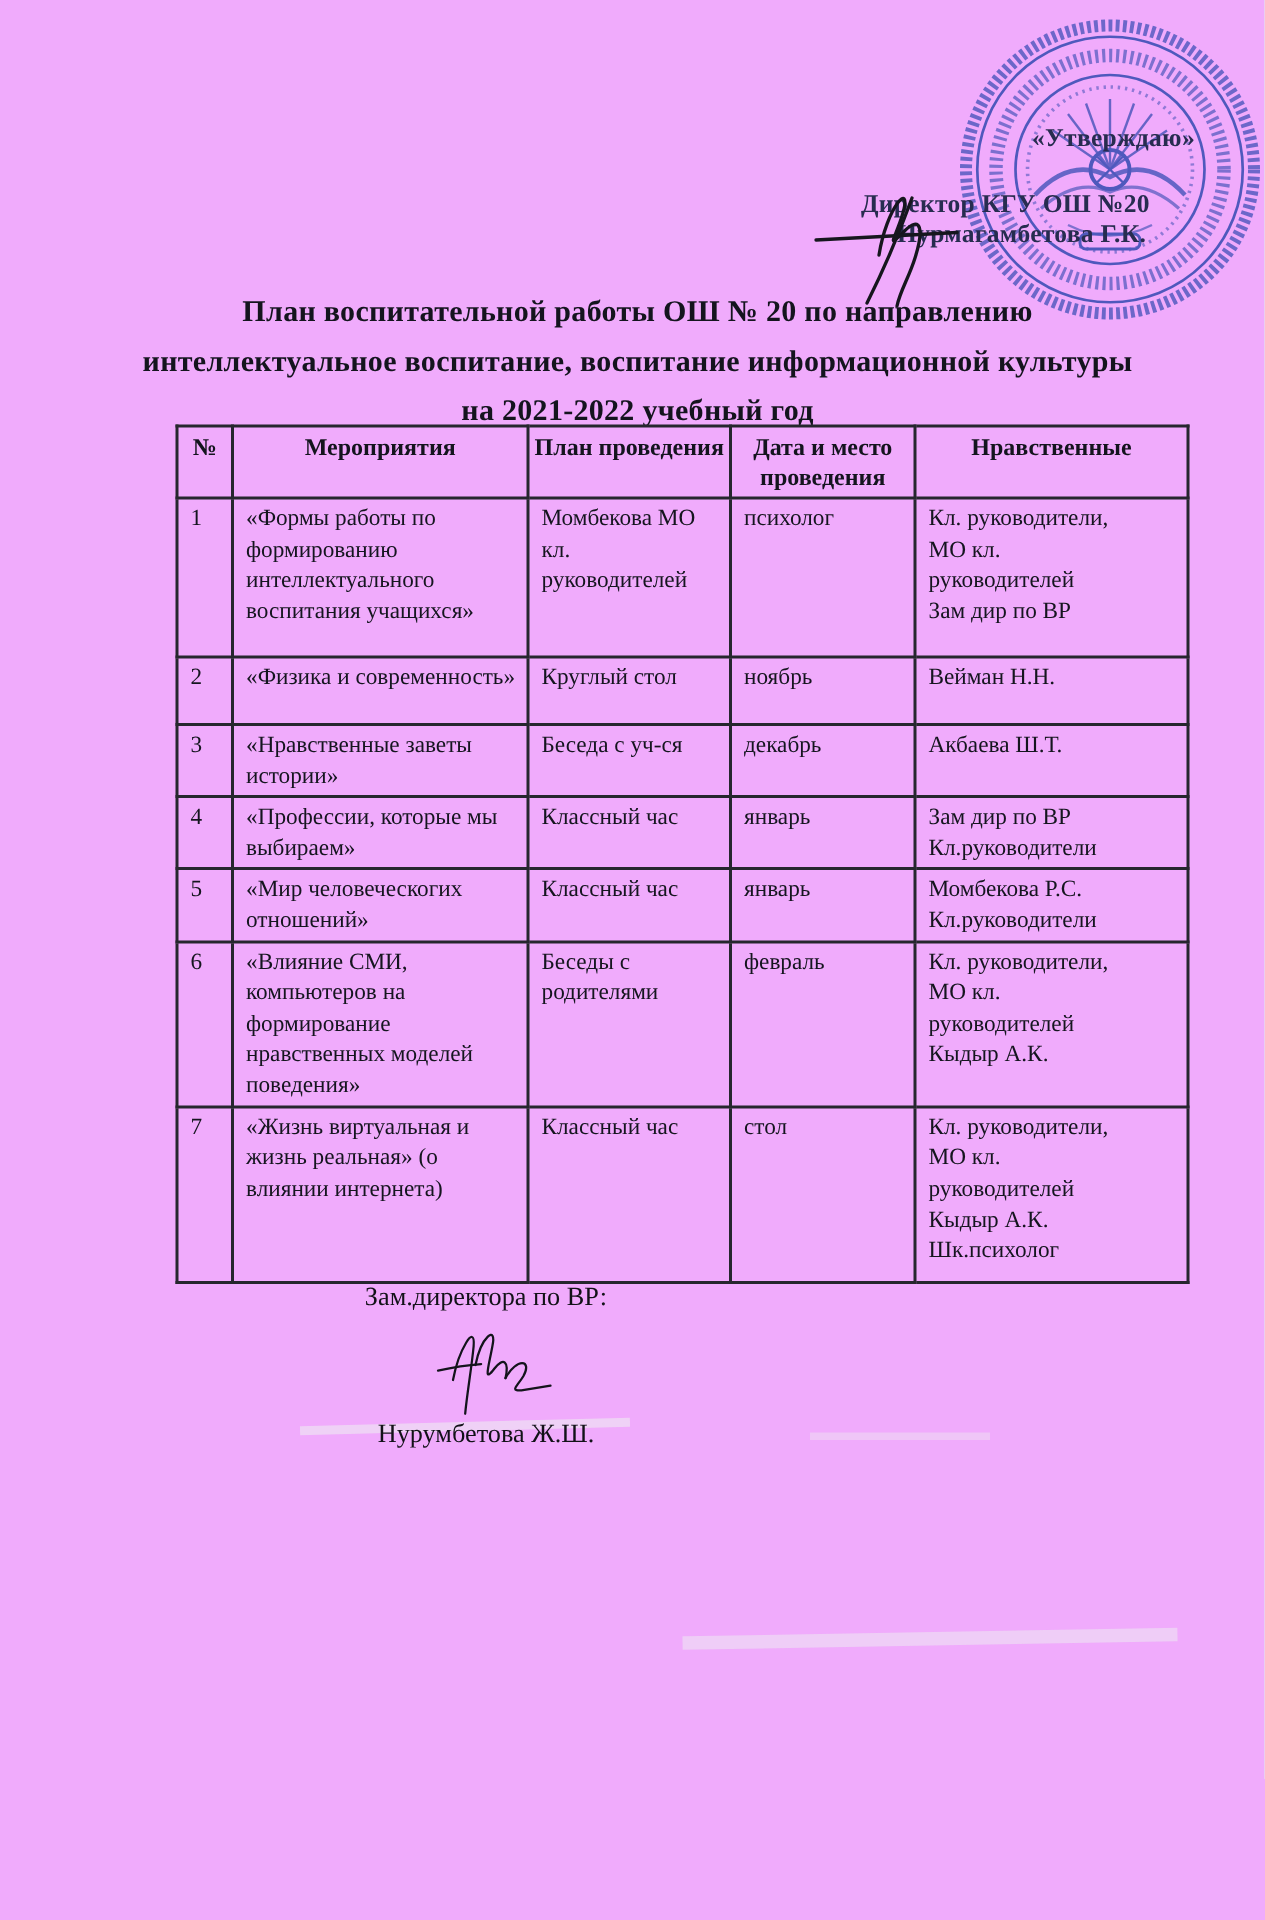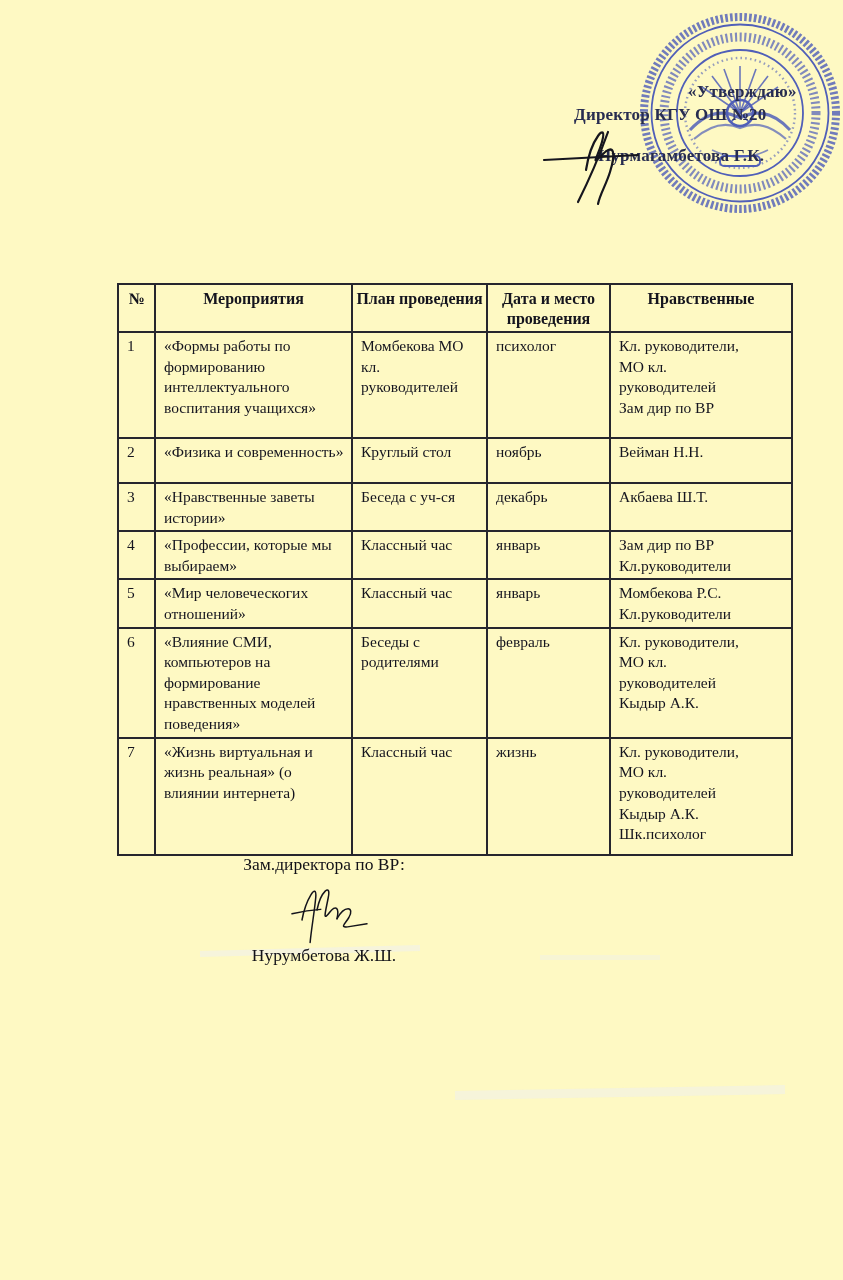--- a/index.html
+++ b/index.html
@@ -1,30 +1,30 @@
 <!DOCTYPE html>
 <html><head>
 <meta charset="utf-8">
 <style>
   html,body{margin:0;padding:0;background:#e8e8e8;}
   .page{
     position:relative;width:843px;height:1280px;margin:0 auto;
-    background:#fef9c3;overflow:hidden;
+    background:#f0abfc;overflow:hidden;
     font-family:"Liberation Serif","DejaVu Serif",serif;
     color:#15151f;
   }
   
   .stamp{position:absolute;left:628px;top:8px;width:222px;height:212px;z-index:1;}
   
   .approval-line{
     position:absolute;z-index:3;white-space:nowrap;
     font-size:17px;font-weight:600;color:#272c50;letter-spacing:.2px;
   }
   .appr-1{left:688px;top:82px;}
-  .appr-2{left:574px;top:105px;}
+  .appr-2{left:574px;top:126px;}
   .appr-3{left:598px;top:146px;}
   .sig-top{position:absolute;left:538px;top:112px;width:132px;height:96px;z-index:4;}
   
   .doc-title{
     position:absolute;left:40px;top:192px;width:770px;z-index:2;
     text-align:center;font-weight:bold;font-size:20px;line-height:33px;
     color:#14141e;letter-spacing:.2px;
   }
   .doc-title div{white-space:nowrap;}
   
@@ -99,20 +99,25 @@
   <div class="approval-line appr-3">Нурмагамбетова Г.К.</div>
 
   <svg class="sig-top" viewBox="0 0 132 96" aria-hidden="true">
     <g stroke="#16161e" stroke-width="2.2" fill="none" stroke-linecap="round">
       <path d="M48 58 C53 26 70 8 64 30 C59 47 52 55 65 42 C76 31 78 41 72 60 C68 73 62 82 60 92"></path>
       <path d="M70 20 C61 45 50 70 40 90"></path>
       <path d="M6 48 L100 43"></path>
     </g>
   </svg>
 
+  <div class="doc-title">
+    <div>План воспитательной работы ОШ № 20  по направлению</div>
+    <div>интеллектуальное воспитание, воспитание информационной культуры</div>
+    <div>на 2021-2022 учебный год</div>
+  </div>
 
   <div class="plan-table-wrap">
     <table class="plan">
       <colgroup>
         <col style="width:37px">
           <col style="width:197px">
           <col style="width:135px">
         <col style="width:123px">
           <col style="width:182px">
       </colgroup>
@@ -176,21 +181,21 @@
           <td>февраль</td>
           <td>Кл. руководители,
 МО кл.
 руководителей
 Кыдыр А.К.</td>
         </tr>
         <tr class="h-r7">
           <td class="c-num">7</td>
           <td>«Жизнь виртуальная и жизнь реальная» (о влиянии интернета)</td>
           <td>Классный час</td>
-          <td>жизнь</td>
+          <td>стол</td>
           <td>Кл. руководители,
 МО кл.
 руководителей
 Кыдыр А.К.
 Шк.психолог</td>
         </tr>
       </tbody>
     </table>
   </div>
 

